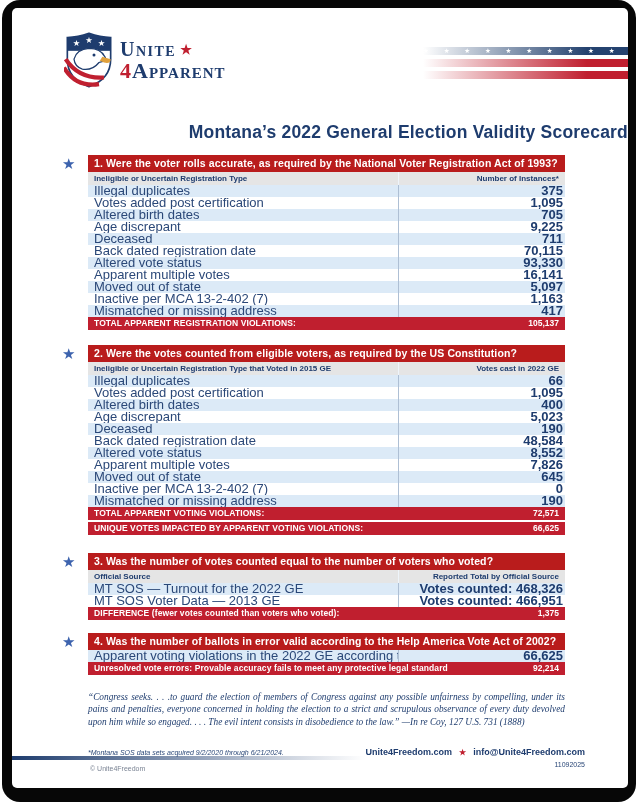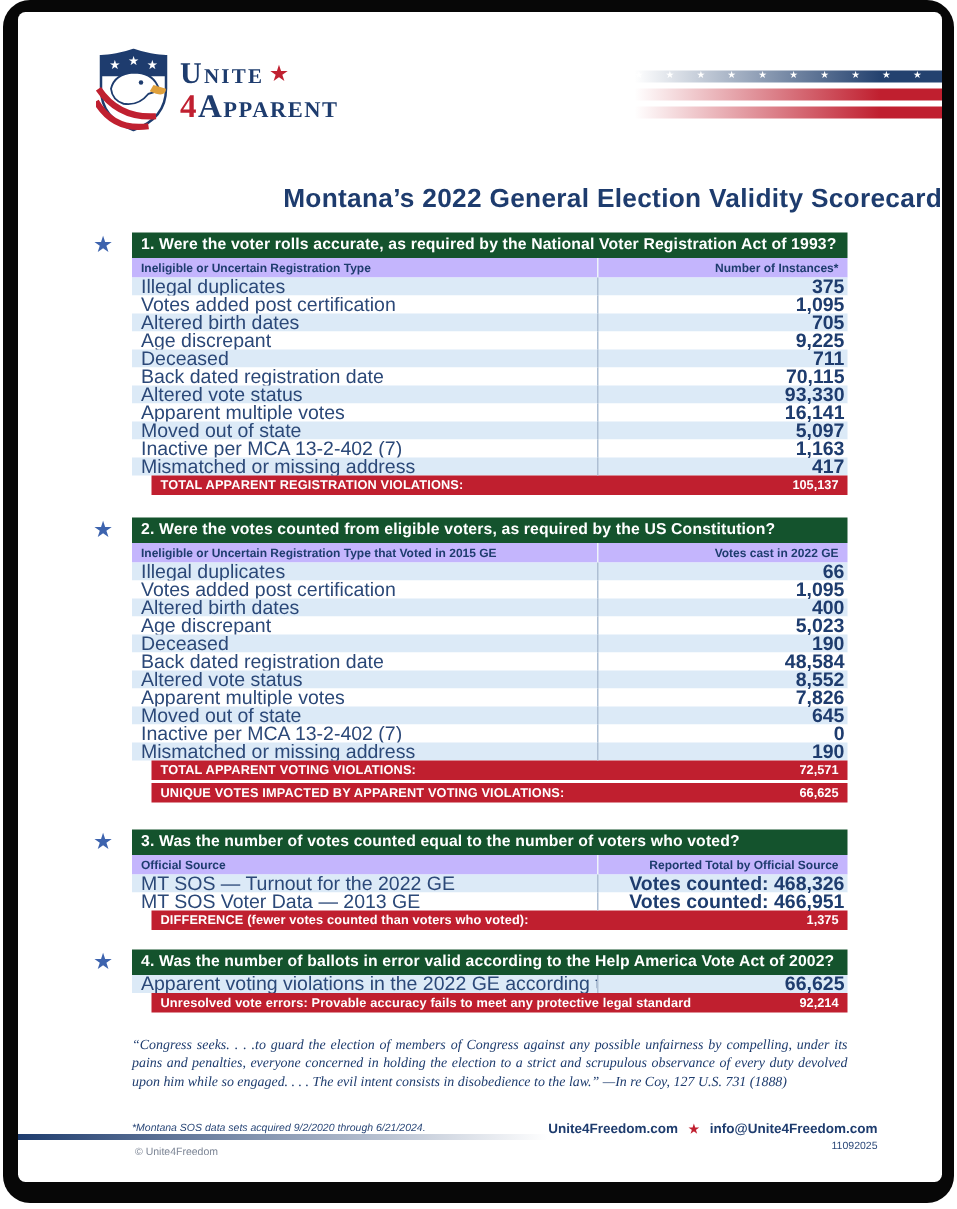--- a/index.html
+++ b/index.html
@@ -24,30 +24,30 @@
   .stripe-red { background:linear-gradient(90deg, rgba(191,31,45,0) 0%, #c01f2f 80%); }
 
   
   .title { text-align:right; color:#1e3c6e; font-size:17.5px; font-weight:bold; letter-spacing:.2px; margin-top:14px; }
 
   
   .content { margin:12px 63px 0 76px; }
   .section { position:relative; }
   .sec-gap-0 { margin-bottom:15px; } .sec-gap-1 { margin-bottom:18px; } .sec-gap-2 { margin-bottom:13px; } .sec-gap-3 { margin-bottom:0; }
   .section-star { position:absolute; left:-26px; top:0px; color:#3d63ae; font-size:15px; line-height:17px; }
-  .section-header { background:#14532d; color:#ffffff; font-weight:bold; font-size:10.5px;
+  .section-header { background:#b91c1c; color:#ffffff; font-weight:bold; font-size:10.5px;
                     height:17px; line-height:17px; padding:0 6px; letter-spacing:.1px; }
-  .col-headers { display:flex; background:#c4b5fd; height:13px; line-height:13px; font-size:8px; font-weight:bold; color:#1e3c6e; }
+  .col-headers { display:flex; background:#e5e5e5; height:13px; line-height:13px; font-size:8px; font-weight:bold; color:#1e3c6e; }
   .col-headers .cl { flex:0 0 65%; padding-left:6px; }
   .col-headers .cr { flex:0 0 35%; text-align:right; padding-right:6px; border-left:1.5px solid #eef4fa; }
   .row { display:flex; height:12px; line-height:12px; font-size:13px; background:#ffffff; }
   .row.alt { background:#dceaf7; }
   .row .cell-l { flex:0 0 65%; padding-left:6px; color:#2b4878; overflow:hidden; white-space:nowrap; }
   .row .cell-r { flex:0 0 35%; text-align:right; padding-right:2px; color:#1e3c6e; font-weight:bold; border-left:1px solid #aebfd4; }
-  .total-row { display:flex; background:#c01f2f; color:#ffffff; font-weight:bold; font-size:8.5px; height:13px; line-height:13px;margin-left:13px; }
+  .total-row { display:flex; background:#c01f2f; color:#ffffff; font-weight:bold; font-size:8.5px; height:13px; line-height:13px; }
   .total-row + .total-row { margin-top:1.5px; }
   .total-row .t-label { flex:1 1 auto; padding-left:6px; letter-spacing:.1px; white-space:nowrap; }
   .total-row .t-value { flex:0 0 auto; text-align:right; padding-right:6px; }
 
   
   .quote { margin:16px 63px 0 76px; font-family:"Liberation Serif", serif; font-style:italic;
            color:#1e3c6e; font-size:9.3px; line-height:1.38; text-align:justify; }
   .quote .attr { font-weight:normal; }
   .footnote { margin:20px 63px 0 76px; font-size:7px; font-style:italic; color:#2b4878; }
 

